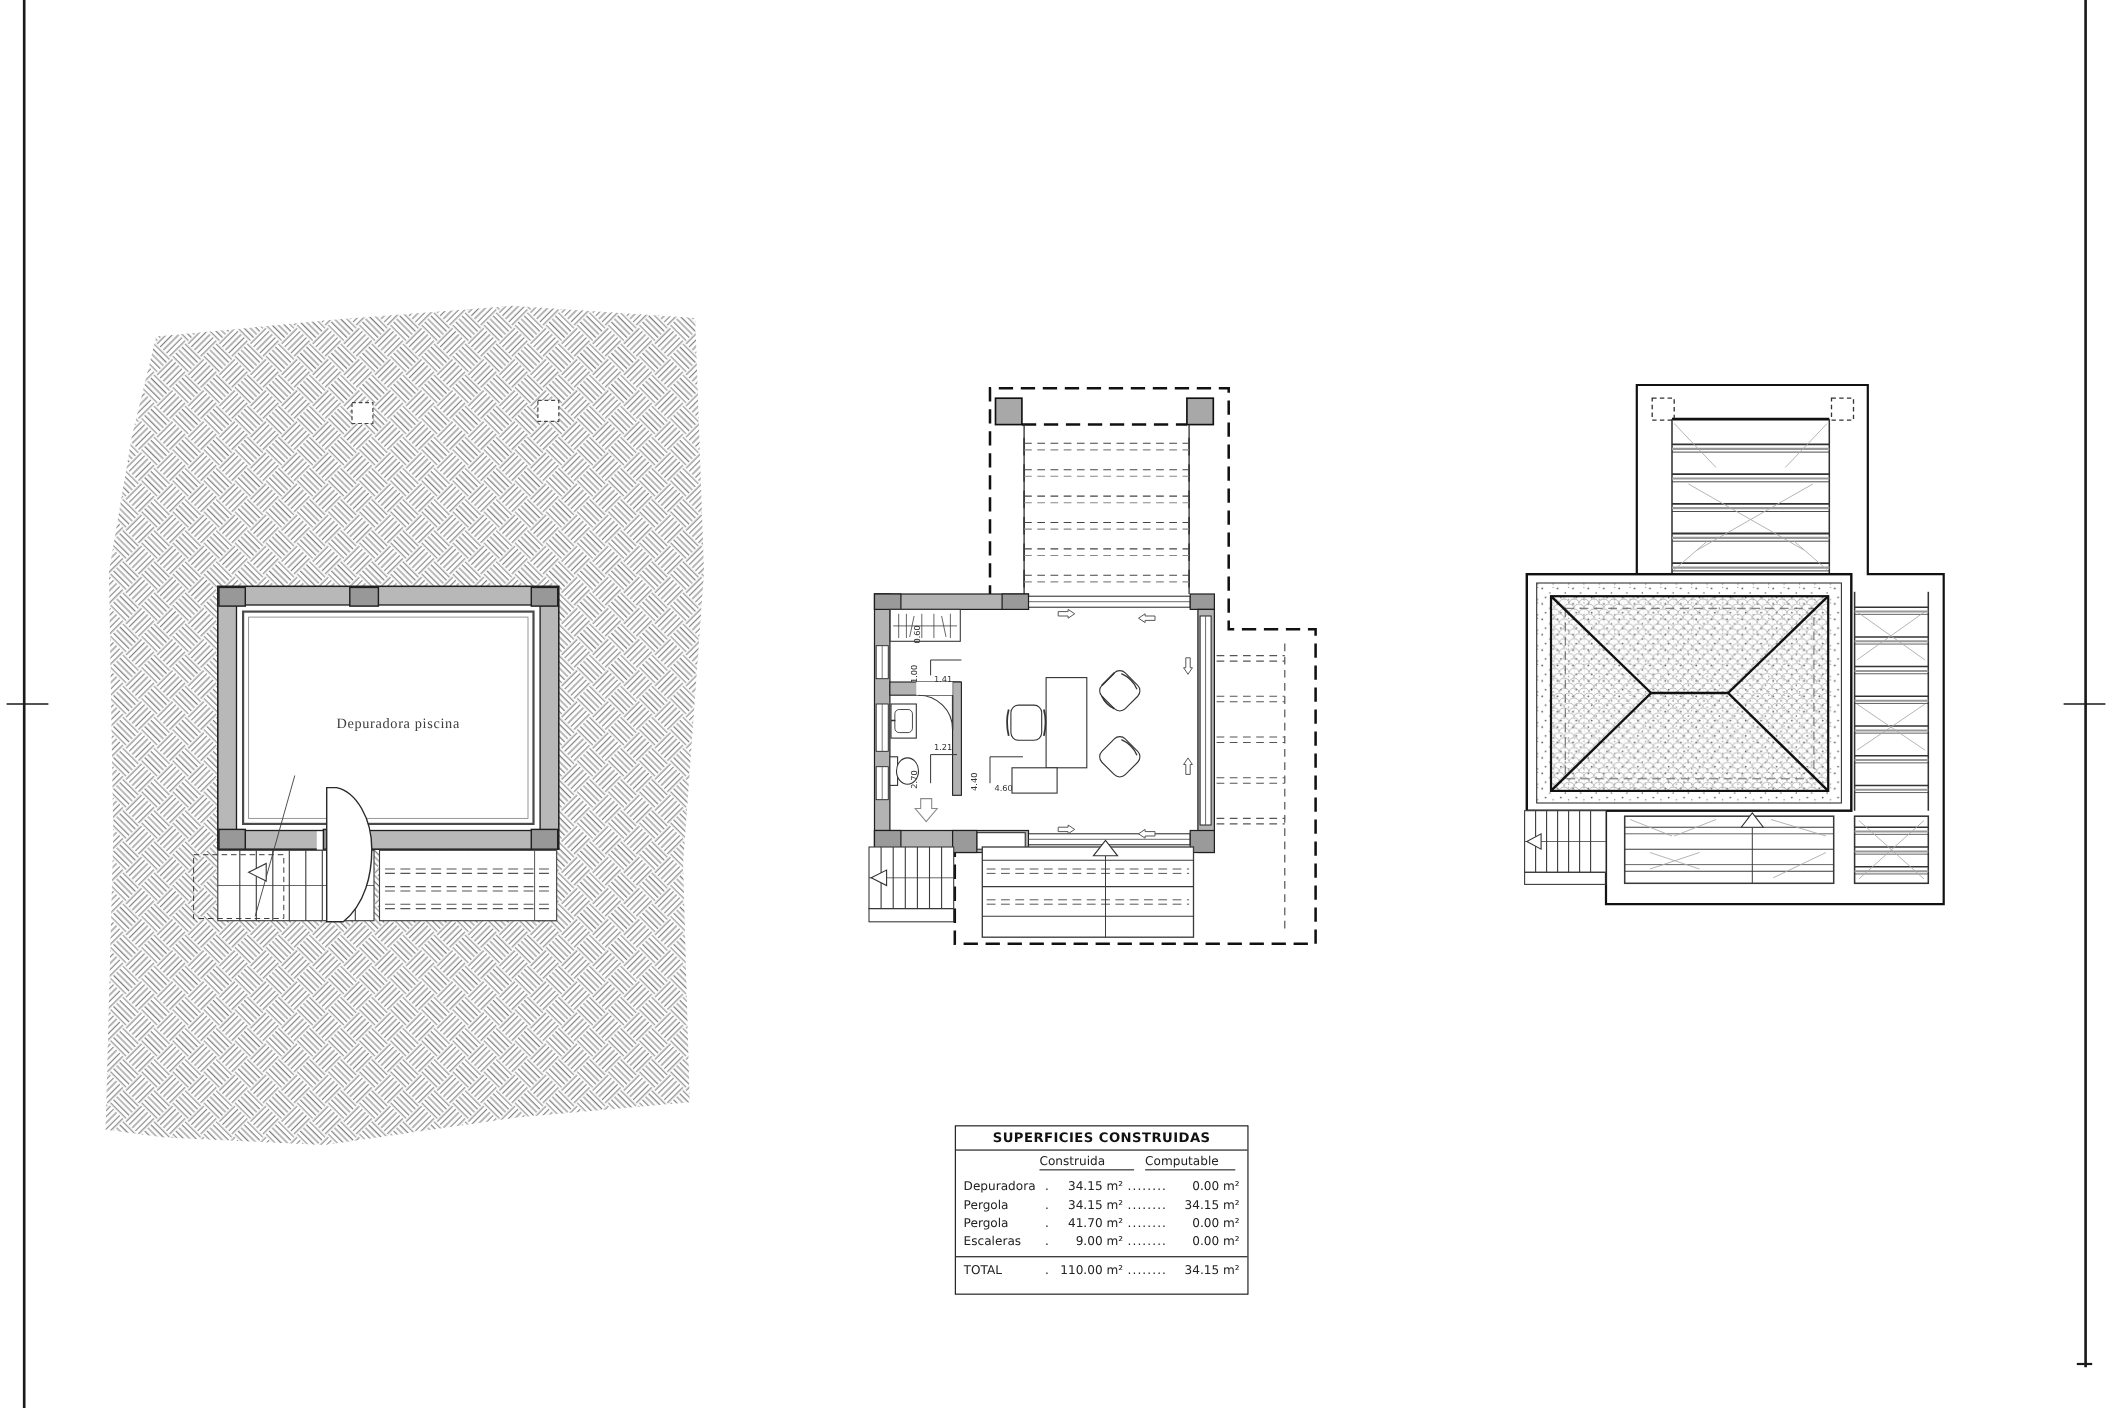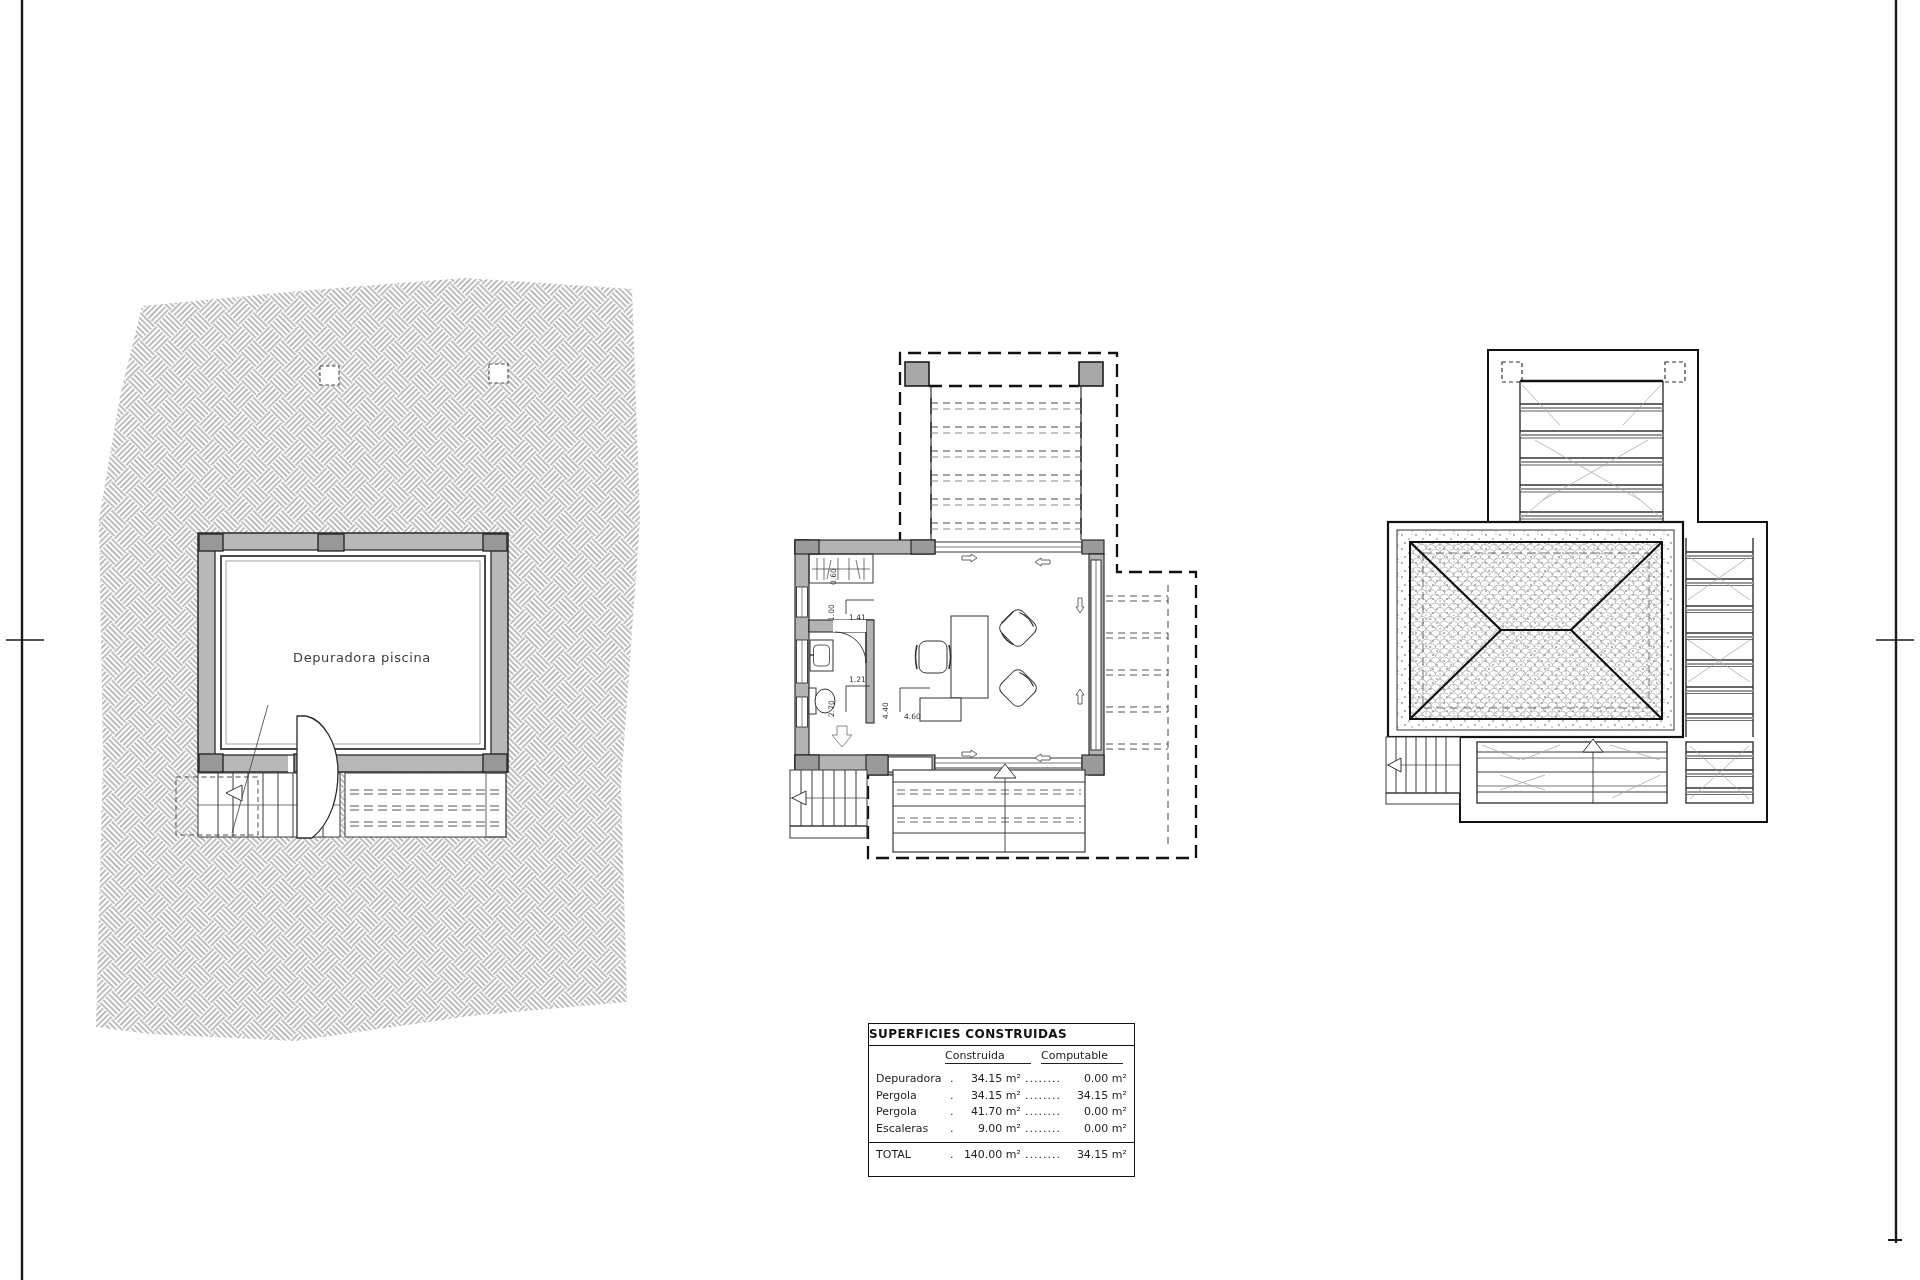--- a/index.html
+++ b/index.html
@@ -6,21 +6,21 @@
   body{width:1920px;height:1280px;position:relative;overflow:hidden;
        font-family:"DejaVu Sans","Liberation Sans",sans-serif;color:#222;}
   #sheet{position:absolute;left:0;top:0;width:1920px;height:1280px;}
   .ovl{position:absolute;white-space:nowrap;}
   .room-label{font-size:13px;color:#3c3c3c;letter-spacing:.6px;text-align:center;}
   .dim{font-size:7.5px;color:#333;}
   .dim.v{transform:rotate(-90deg);transform-origin:left bottom;}
   
   #areas-table{position:absolute;left:868px;top:1023px;width:267px;height:154px;
      border:1.6px solid #111;background:#fff;box-sizing:border-box;font-size:11px;}
-  #areas-table .t-title{height:21px;line-height:21px;text-align:left;font-weight:bold;
+  #areas-table .t-title{height:21px;line-height:21px;text-align:center;font-weight:bold;
      font-size:12px;letter-spacing:.4px;border-bottom:1.6px solid #111;color:#111;}
   #areas-table .t-body{position:relative;padding:2px 7px 0 7px;}
   .t-head{position:absolute;top:3px;text-align:left;border-bottom:1px solid #222;
      padding-bottom:1px;color:#222;}
   .t-head.h1{left:76px;width:86px;}
   .t-head.h2{left:172px;width:82px;}
   .t-rows{margin-top:23px;}
   .t-row{display:flex;align-items:baseline;line-height:16.5px;height:16.5px;overflow:hidden;justify-content:flex-end;}
   .t-row .lbl{width:74px;flex:none;}
   .t-row .ld1{flex:1;overflow:hidden;letter-spacing:1px;}
@@ -406,21 +406,21 @@
         <line x1="1426" y1="737" x2="1426" y2="793"></line>
       <line x1="1436" y1="737" x2="1436" y2="793"></line>
         <line x1="1446" y1="737" x2="1446" y2="793"></line>
       <line x1="1386" y1="765" x2="1460" y2="765" stroke-width="0.7"></line>
       <rect x="1386" y="793" width="74" height="11"></rect>
       <polygon points="1401,758 1401,772 1388,765" fill="#fff" stroke="#333"></polygon>
     </g>
   </g>
 </svg>
 
-<div class="ovl room-label" style="left:280px;top:650px;width:164px;">Depuradora piscina</div>
+<div class="ovl room-label" style="left:280px;top:650px;width:164px;font-family:Liberation Serif, serif;">Depuradora piscina</div>
 
 <div class="ovl dim v" style="left:838px;top:576px;">0.60</div>
 <div class="ovl dim" style="left:849px;top:589px;margin-top:24px;">1.41</div>
 <div class="ovl dim v" style="left:836px;top:612px;">1.00</div>
 <div class="ovl dim" style="left:849px;top:675px;">1.21</div>
 <div class="ovl dim v" style="left:836px;top:708px;">2.70</div>
 <div class="ovl dim" style="left:904px;top:677px;margin-top:35px;">4.60</div>
 <div class="ovl dim v" style="left:890px;top:710px;">4.40</div>
 
 <div id="areas-table">
@@ -455,18 +455,18 @@
           <span class="ld1">............</span>
           <span class="v1">9.00 m²</span>
           <span class="ld2">........</span>
           <span class="v2">0.00 m²</span>
       </div>
     </div>
     <div class="t-sep"></div>
     <div class="t-row">
       <span class="lbl">TOTAL</span>
         <span class="ld1">............</span>
-        <span class="v1">140.00 m²</span>
+        <span class="v1">110.00 m²</span>
         <span class="ld2">........</span>
         <span class="v2">34.15 m²</span>
     </div>
   </div>
 </div>
 
 </body></html>

